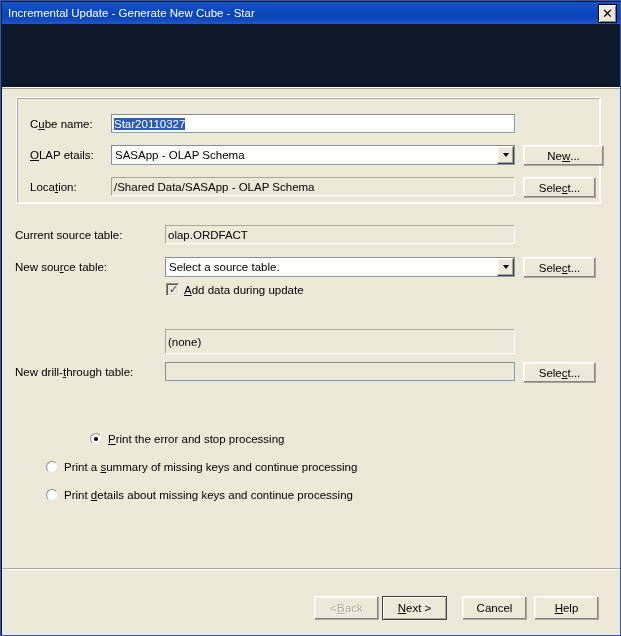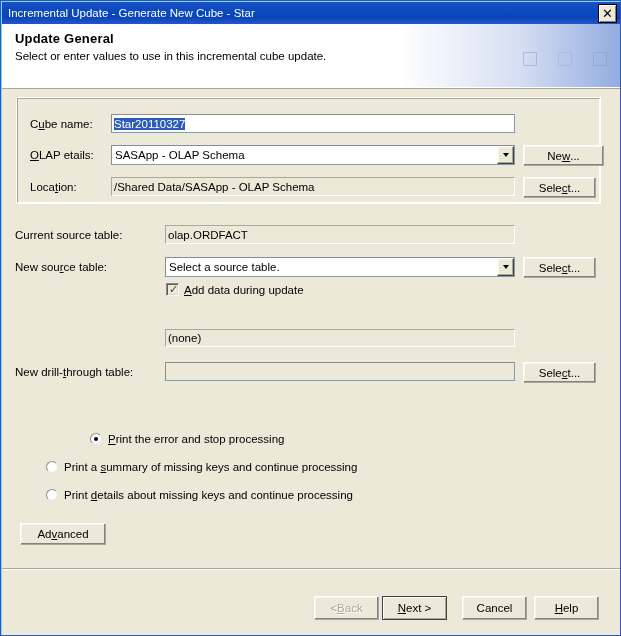--- a/index.html
+++ b/index.html
@@ -11,21 +11,21 @@
     font-family: "Liberation Sans", sans-serif;
     font-size: 11px;
     color: #000000;
     -webkit-font-smoothing: none;
   }
   #dialog {
     position: relative;
     width: 621px;
     height: 636px;
     box-sizing: border-box;
-    background: #7dd3fc;
+    background: #0f172a;
     border: 1px solid #2b59b6;
     overflow: hidden;
   }
 
   
   .titlebar {
     position: absolute;
     left: 1px; top: 1px;
     width: 619px; height: 22px;
     background: linear-gradient(to bottom, #1c52c4 0%, #0a49c0 40%, #0b44b8 70%, #2157c9 100%);
@@ -331,28 +331,20 @@
 
 <div id="dialog">
 
   <div class="titlebar">
     <div class="titlebar-text">Incremental Update - Generate New Cube - Star</div>
     <div class="titlebar-buttons">
       <div class="tb-close">✕</div>
     </div>
   </div>
 
-  <div class="header">
-    <div class="header-grad"></div>
-    <div class="header-deco d1"></div>
-    <div class="header-deco d2"></div>
-    <div class="header-deco d3"></div>
-    <div class="header-title">Update General</div>
-    <div class="header-sub">Select or enter values to use in this incremental cube update.</div>
-  </div>
   <div class="header-sep"></div>
   <div class="header-sep2"></div>
 
   <div class="body">
 
     <div class="groupbox">
       <div class="groupbox-inner"></div>
     </div>
 
     <div class="lbl" style="left:28px; top:29px;"><span>C</span><u>u</u><span>be name:</span></div>
@@ -401,21 +393,21 @@
         <span>t...</span>
       </div>
 
     <div class="checkrow" style="left:164px; top:194px;">
       <div class="checkbox">
           <span class="tick">✓</span>
         </div>
       <span><u>A</u><span>dd data during update</span></span>
     </div>
 
-    <div class="textbox readonly" style="left:163px; top:240px; width:350px; height:18px;">
+    <div class="textbox readonly" style="left:163px; top:240px; width:350px; height:25px;">
         <span>(none)</span>
       </div>
 
     <div class="lbl" style="left:13px; top:277px;"><span>New drill-</span><u>t</u><span>hrough table:</span></div>
     <div class="textbox empty-ro" style="left:163px; top:273px; width:350px; height:19px;">
         <span></span>
       </div>
     <div class="btn" style="left:521px; top:273px; width:73px; height:21px;">
         <span>Sele</span>
         <u>c</u>
@@ -429,25 +421,20 @@
     </div>
     <div class="radiorow" style="left:44px; top:372px;">
       <div class="radio"></div>
       <span><span>Print a </span><u>s</u><span>ummary of missing keys and continue processing</span></span>
     </div>
     <div class="radiorow" style="left:44px; top:400px;">
       <div class="radio"></div>
       <span><span>Print </span><u>d</u><span>etails about missing keys and continue processing</span></span>
     </div>
 
-    <div class="btn" style="left:18px; top:434px; width:86px; height:22px;">
-        <span>Ad</span>
-        <u>v</u>
-        <span>anced</span>
-      </div>
 
   </div>
 
   <div class="footer">
     <div class="footer-sep-d"></div>
     <div class="footer-sep-w"></div>
 
     <div class="btn disabled" style="left:312px; top:27px; width:65px; height:24px;">
         <span>&lt; </span>
         <u>B</u>

